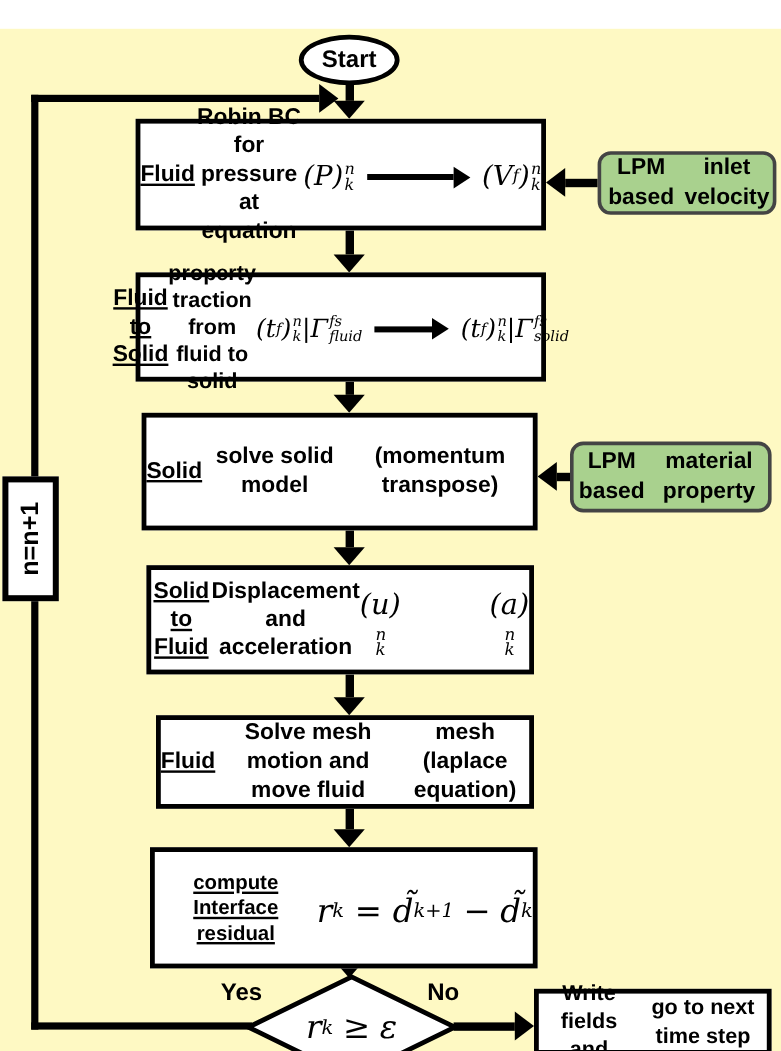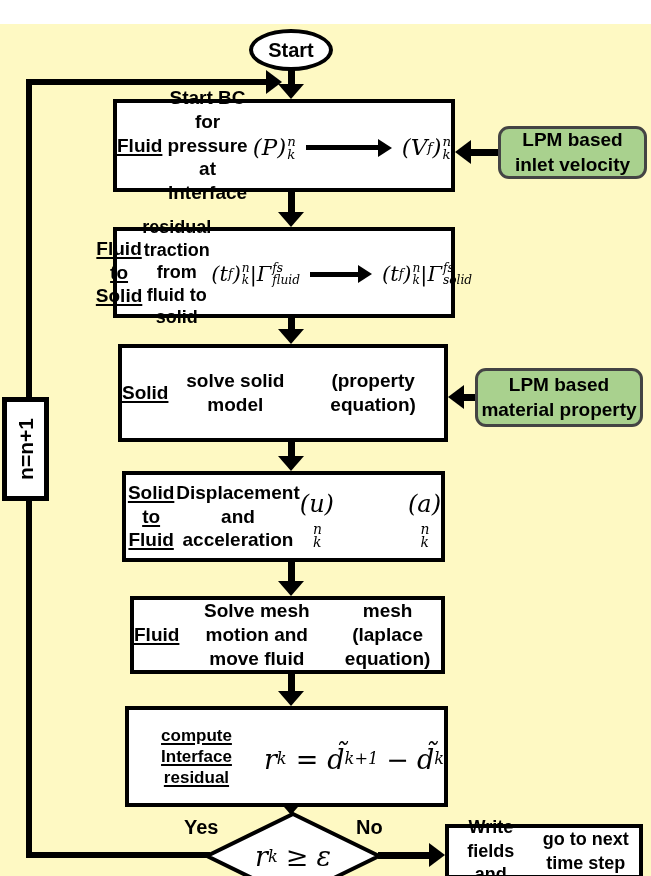--- a/index.html
+++ b/index.html
@@ -26,21 +26,21 @@
   #box-res    { left:125px; top:682px; width:323px; height:101px; }
   #box-res .title { font-size:17px; }
   #box-end {
     left:445px; top:800px; width:198px; height:55px;
     font-weight:bold; font-size:18px; line-height:1.3;
   }
   #box-fts .desc { font-size:18px; }
   
   .green {
     position:absolute; background:var(--green,#a9d18e); border:3px solid #444;
-    border-radius:11px; box-sizing:border-box; display:flex; flex-direction:column;
+    border-radius:11px; box-sizing:border-box; display:flex; 
     align-items:center; justify-content:center; text-align:center;
     font-weight:bold; font-size:19px; line-height:1.3; z-index:3;
   }
   #green-inlet    { left:498px; top:102px; width:149px; height:53px; }
   #green-material { left:475px; top:344px; width:168px; height:59px; }
   
   #start {
     position:absolute; left:249px; top:5px; width:84px; height:42px;
     border:4px solid #000; border-radius:50%; background:#fff; box-sizing:border-box;
     display:flex; align-items:center; justify-content:center;
@@ -147,21 +147,21 @@
       <span class="bar"></span>
     </div>
 
   <div class="arrow-h" style="left:378px; top:819px; width:67px;">
       <span class="bar"></span>
       <span class="head-r"></span>
     </div>
 
   <div class="box" id="box-fluid1">
     <div class="title">Fluid</div>
-    <div class="desc">Start BC for pressure at interface</div>
+    <div class="desc">Robin BC for pressure at equation</div>
     <div class="math">
       <span>(P)</span>
         <span class="ss">
           <span>n</span>
           <span>k</span>
         </span>
       <span class="fx-arrow">
           <span class="b"></span>
           <span class="h"></span>
         </span>
@@ -175,21 +175,21 @@
     </div>
   </div>
 
   <div class="green" id="green-inlet">
     <div>LPM based</div>
     <div>inlet velocity</div>
   </div>
 
   <div class="box" id="box-fts">
     <div class="title">Fluid to Solid</div>
-    <div class="desc">residual traction from fluid to solid</div>
+    <div class="desc">property traction from fluid to solid</div>
     <div class="math">
       <span>(t</span>
         <span class="isup">f</span>
         <span>)</span>
         <span class="ss">
           <span>n</span>
           <span>k</span>
         </span>
         <span>|</span>
         <span>Γ</span>
@@ -213,21 +213,21 @@
         <span class="ss">
           <span>fs</span>
           <span>solid</span>
         </span>
     </div>
   </div>
 
   <div class="box" id="box-solid">
     <div class="title">Solid</div>
     <div class="desc">solve solid model</div>
-    <div class="desc">(property equation)</div>
+    <div class="desc">(momentum transpose)</div>
   </div>
 
   <div class="green" id="green-material">
     <div>LPM based</div>
     <div>material property</div>
   </div>
 
   <div class="box" id="box-stf">
     <div class="title">Solid to Fluid</div>
     <div class="desc">Displacement and acceleration</div>

